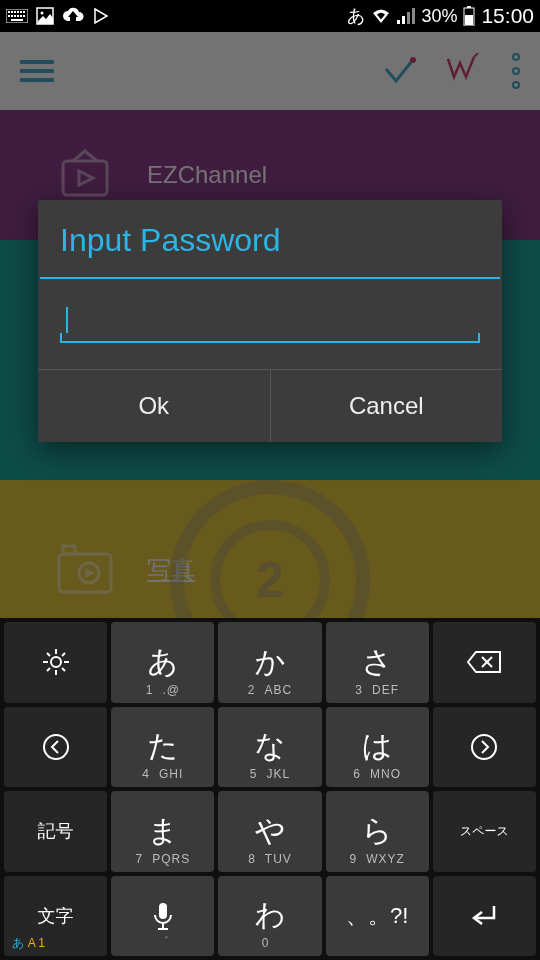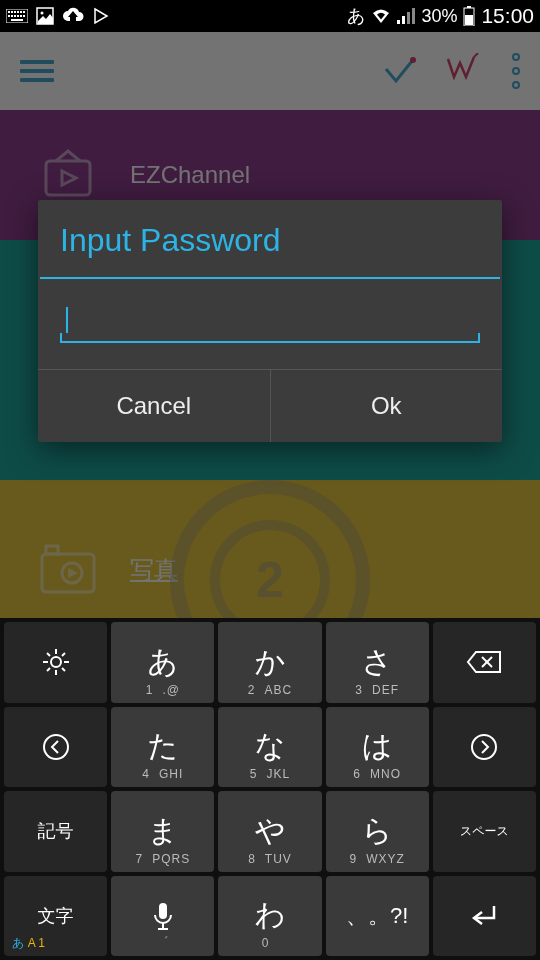--- a/index.html
+++ b/index.html
@@ -18,21 +18,21 @@
 .hamburger { width: 34px; height: 22px; display: flex; flex-direction: column; justify-content: space-between; }
 .hamburger span { height: 4px; background: #4aa8d0; border-radius: 1px; }
 .header-icons { margin-left: auto; display: flex; gap: 30px; align-items: center; }
 .check-icon { width: 34px; height: 28px; position: relative; }
 .w-icon { color: #d4436f; font-size: 28px; font-style: italic; font-weight: 300; }
 .dots3 { display: flex; flex-direction: column; gap: 6px; }
 .dots3 span { width: 8px; height: 8px; border: 2px solid #4aa8d0; border-radius: 50%; }
 
 
 .rows { position: absolute; top: 110px; left: 0; right: 0; bottom: 0; }
-.row { height: 130px; display: flex; align-items: center; padding-left: 36px; gap: 30px; color: #fff; font-size: 24px; }
+.row { height: 130px; display: flex; align-items: center; padding-left: 53px; gap: 30px; color: #fff; font-size: 24px; }
 .row.purple { background: #8d3f8f; }
 .row.teal { background: #1fa9a0; height: 240px; }
 .row.yellow { background: #e7c63f; height: 180px; text-decoration: underline; }
 .row-icon { width: 64px; height: 64px; opacity: .5; }
 .logo-ring { position: absolute; top: 370px; left: 170px; width: 200px; height: 200px; border: 14px solid rgba(150,150,150,.35); border-radius: 50%; display: flex; align-items: center; justify-content: center; }
 .logo-ring-inner { width: 120px; height: 120px; border: 10px solid rgba(150,150,150,.35); border-radius: 50%; display: flex; align-items: center; justify-content: center; font-size: 50px; font-weight: bold; color: rgba(150,150,150,.45); }
 
 
 .overlay { position: absolute; inset: 0; background: rgba(0,0,0,.55); z-index: 5; }
 
@@ -197,22 +197,22 @@
   <div class="dialog">
     <div class="dialog-title">Input Password</div>
     <div class="dialog-title-rule"></div>
     <div class="dialog-input-wrap">
       <div class="input-line">
         <input class="dialog-input" type="text" value="" style="">
         <span class="cursor"></span>
       </div>
     </div>
     <div class="dialog-buttons">
+      <div class="dialog-btn">Ok</div>
       <div class="dialog-btn">Cancel</div>
-      <div class="dialog-btn">Ok</div>
     </div>
   </div>
 
   <div class="keyboard">
     <div class="kb-row">
       <div class="key dark side">
         <svg width="30" height="30" viewBox="0 0 30 30">
             <circle cx="15" cy="15" r="5" fill="none" stroke="#fff" stroke-width="2"></circle>
             <g stroke="#fff" stroke-width="2">
               <line x1="15" y1="2" x2="15" y2="7"></line>

